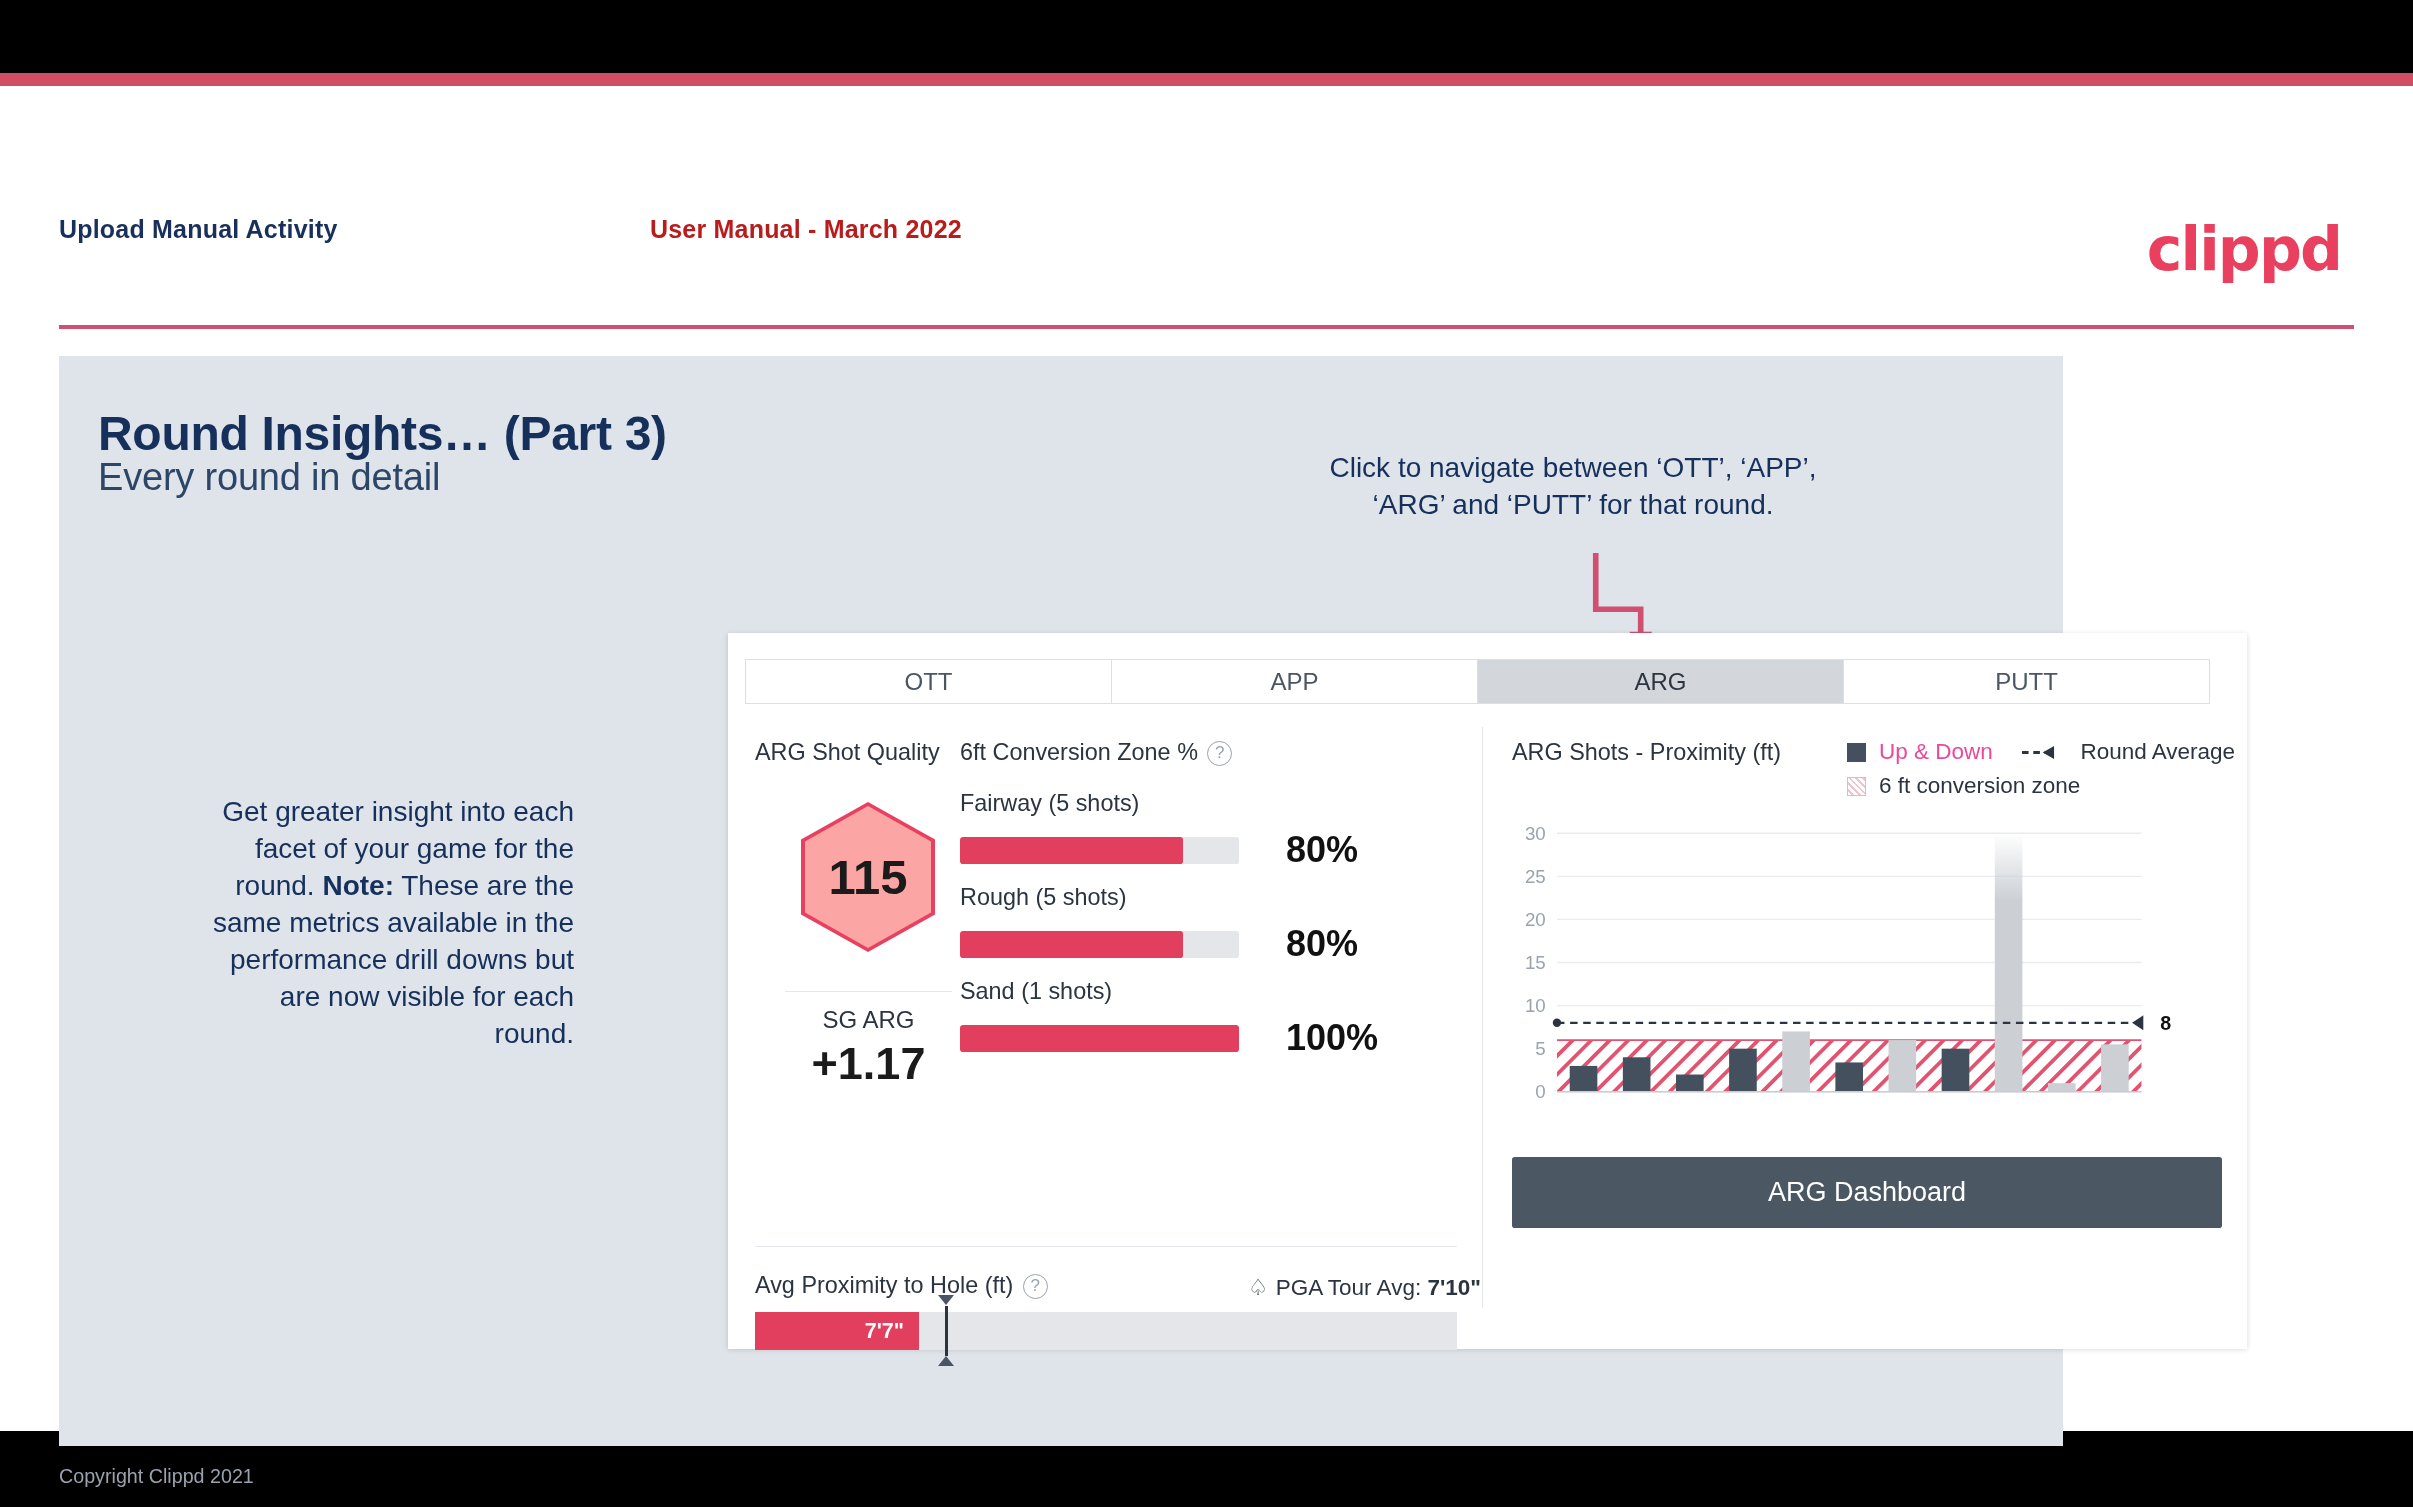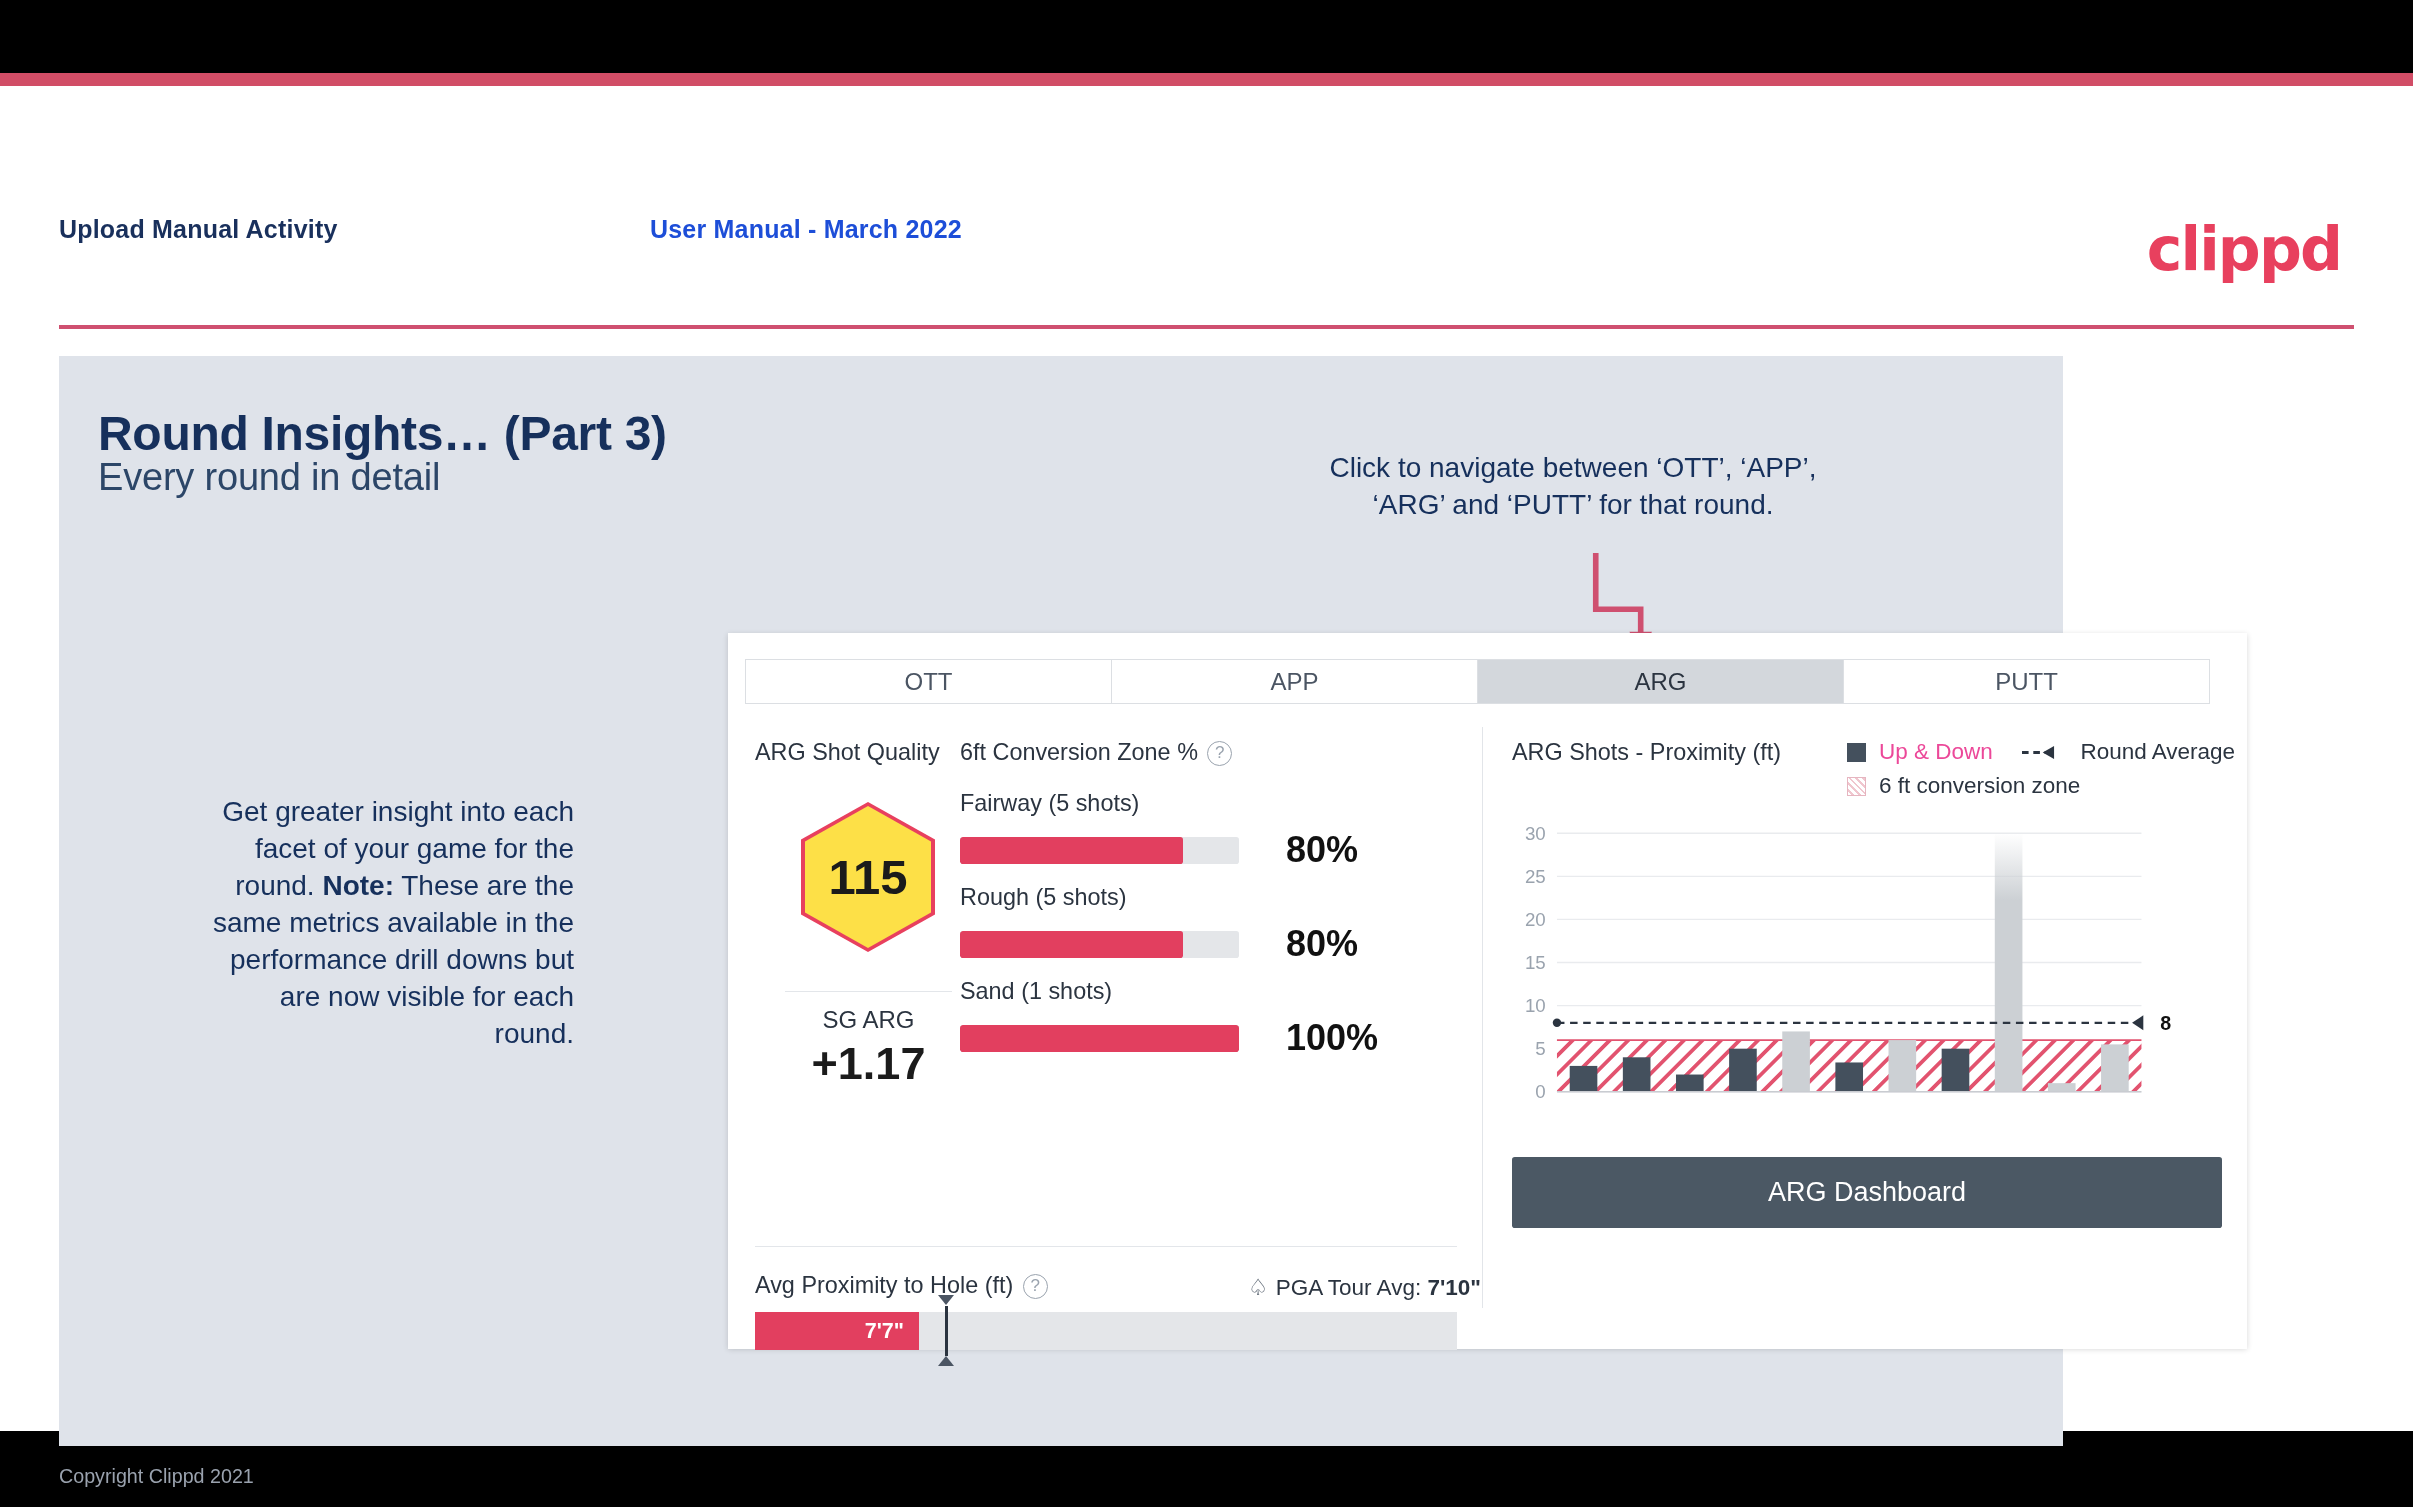--- a/index.html
+++ b/index.html
@@ -9,21 +9,21 @@
     font-family:"Liberation Sans", sans-serif;
   }
   .topbar-black { position:absolute; left:0; top:0; width:2413px; height:73px; background:#000; }
   .topbar-accent { position:absolute; left:0; top:73px; width:2413px; height:13px; background:#d14d66; }
   .bottombar-black { position:absolute; left:0; top:1431px; width:2413px; height:77px; background:#000; }
 
   .slide { position:absolute; left:0; top:86px; width:2413px; height:1345px; background:#fff; }
 
   
   .hdr-left { position:absolute; left:59px; top:129px; font-size:25px; font-weight:bold; color:#19305c; letter-spacing:0.2px; }
-  .hdr-mid  { position:absolute; left:650px; top:129px; font-size:25px; font-weight:bold; color:#1d4ed8; letter-spacing:0.2px; }
+  .hdr-mid  { position:absolute; left:650px; top:129px; font-size:25px; font-weight:bold; color:#b91c1c; letter-spacing:0.2px; }
   .logo { position:absolute; right:72px; top:128px; font-size:60px; font-weight:bold; color:#e8405e; letter-spacing:-1.9px; font-family:"DejaVu Sans", sans-serif; }
   .hdr-rule { position:absolute; left:59px; top:239px; width:2295px; height:3.7px; background:#cf5070; }
 
   
   .panel { position:absolute; left:59px; top:270px; width:2004px; height:1090px; background:#dfe3ea; }
 
   .title1 { position:absolute; left:98px; top:320px; font-size:48px; font-weight:bold; color:#16305c; letter-spacing:-0.3px; }
   .title2 { position:absolute; left:98px; top:370px; font-size:38px; color:#2c4668; letter-spacing:-0.2px; }
 
   .annot { position:absolute; left:1292px; top:363px; width:562px; text-align:center;
@@ -52,21 +52,21 @@
 
   
   .lbl { font-size:23.4px; color:#2b3440; }
 
   .l-title1 { position:absolute; left:27px; top:106px; }
   .l-title2 { position:absolute; left:232px; top:106px; }
   .qmark { display:inline-block; width:25px; height:25px; border:1.9px solid #9aa3ae; border-radius:50%;
            font-size:17px; line-height:22.5px; text-align:center; color:#9aa3ae; vertical-align:1.9px; margin-left:9.4px; }
 
   .hexwrap { position:absolute; left:73px; top:169px; }
-  .hex { width:126px; height:142px; background:#fde047;
+  .hex { width:126px; height:142px; background:#fca5a5;
          clip-path:polygon(50% 0%, 100% 25%, 100% 75%, 50% 100%, 0% 75%, 0% 25%);
          display:flex; align-items:center; justify-content:center; }
   .hex-outer { width:134px; height:150px; background:#e8405e;
          clip-path:polygon(50% 0%, 100% 25%, 100% 75%, 50% 100%, 0% 75%, 0% 25%);
          display:flex; align-items:center; justify-content:center; }
   .hex-num { font-size:49px; font-weight:bold; color:#1b1b1b; }
 
   .sg-rule { position:absolute; left:57px; top:358px; width:167px; height:0.9px; background:#e3e6ea; }
   .sg-label { position:absolute; left:57px; top:373px; width:167px; text-align:center; font-size:24px; color:#2b3440; }
   .sg-value { position:absolute; left:57px; top:405px; width:167px; text-align:center; font-size:45px; font-weight:bold; color:#1b1b1b; }

